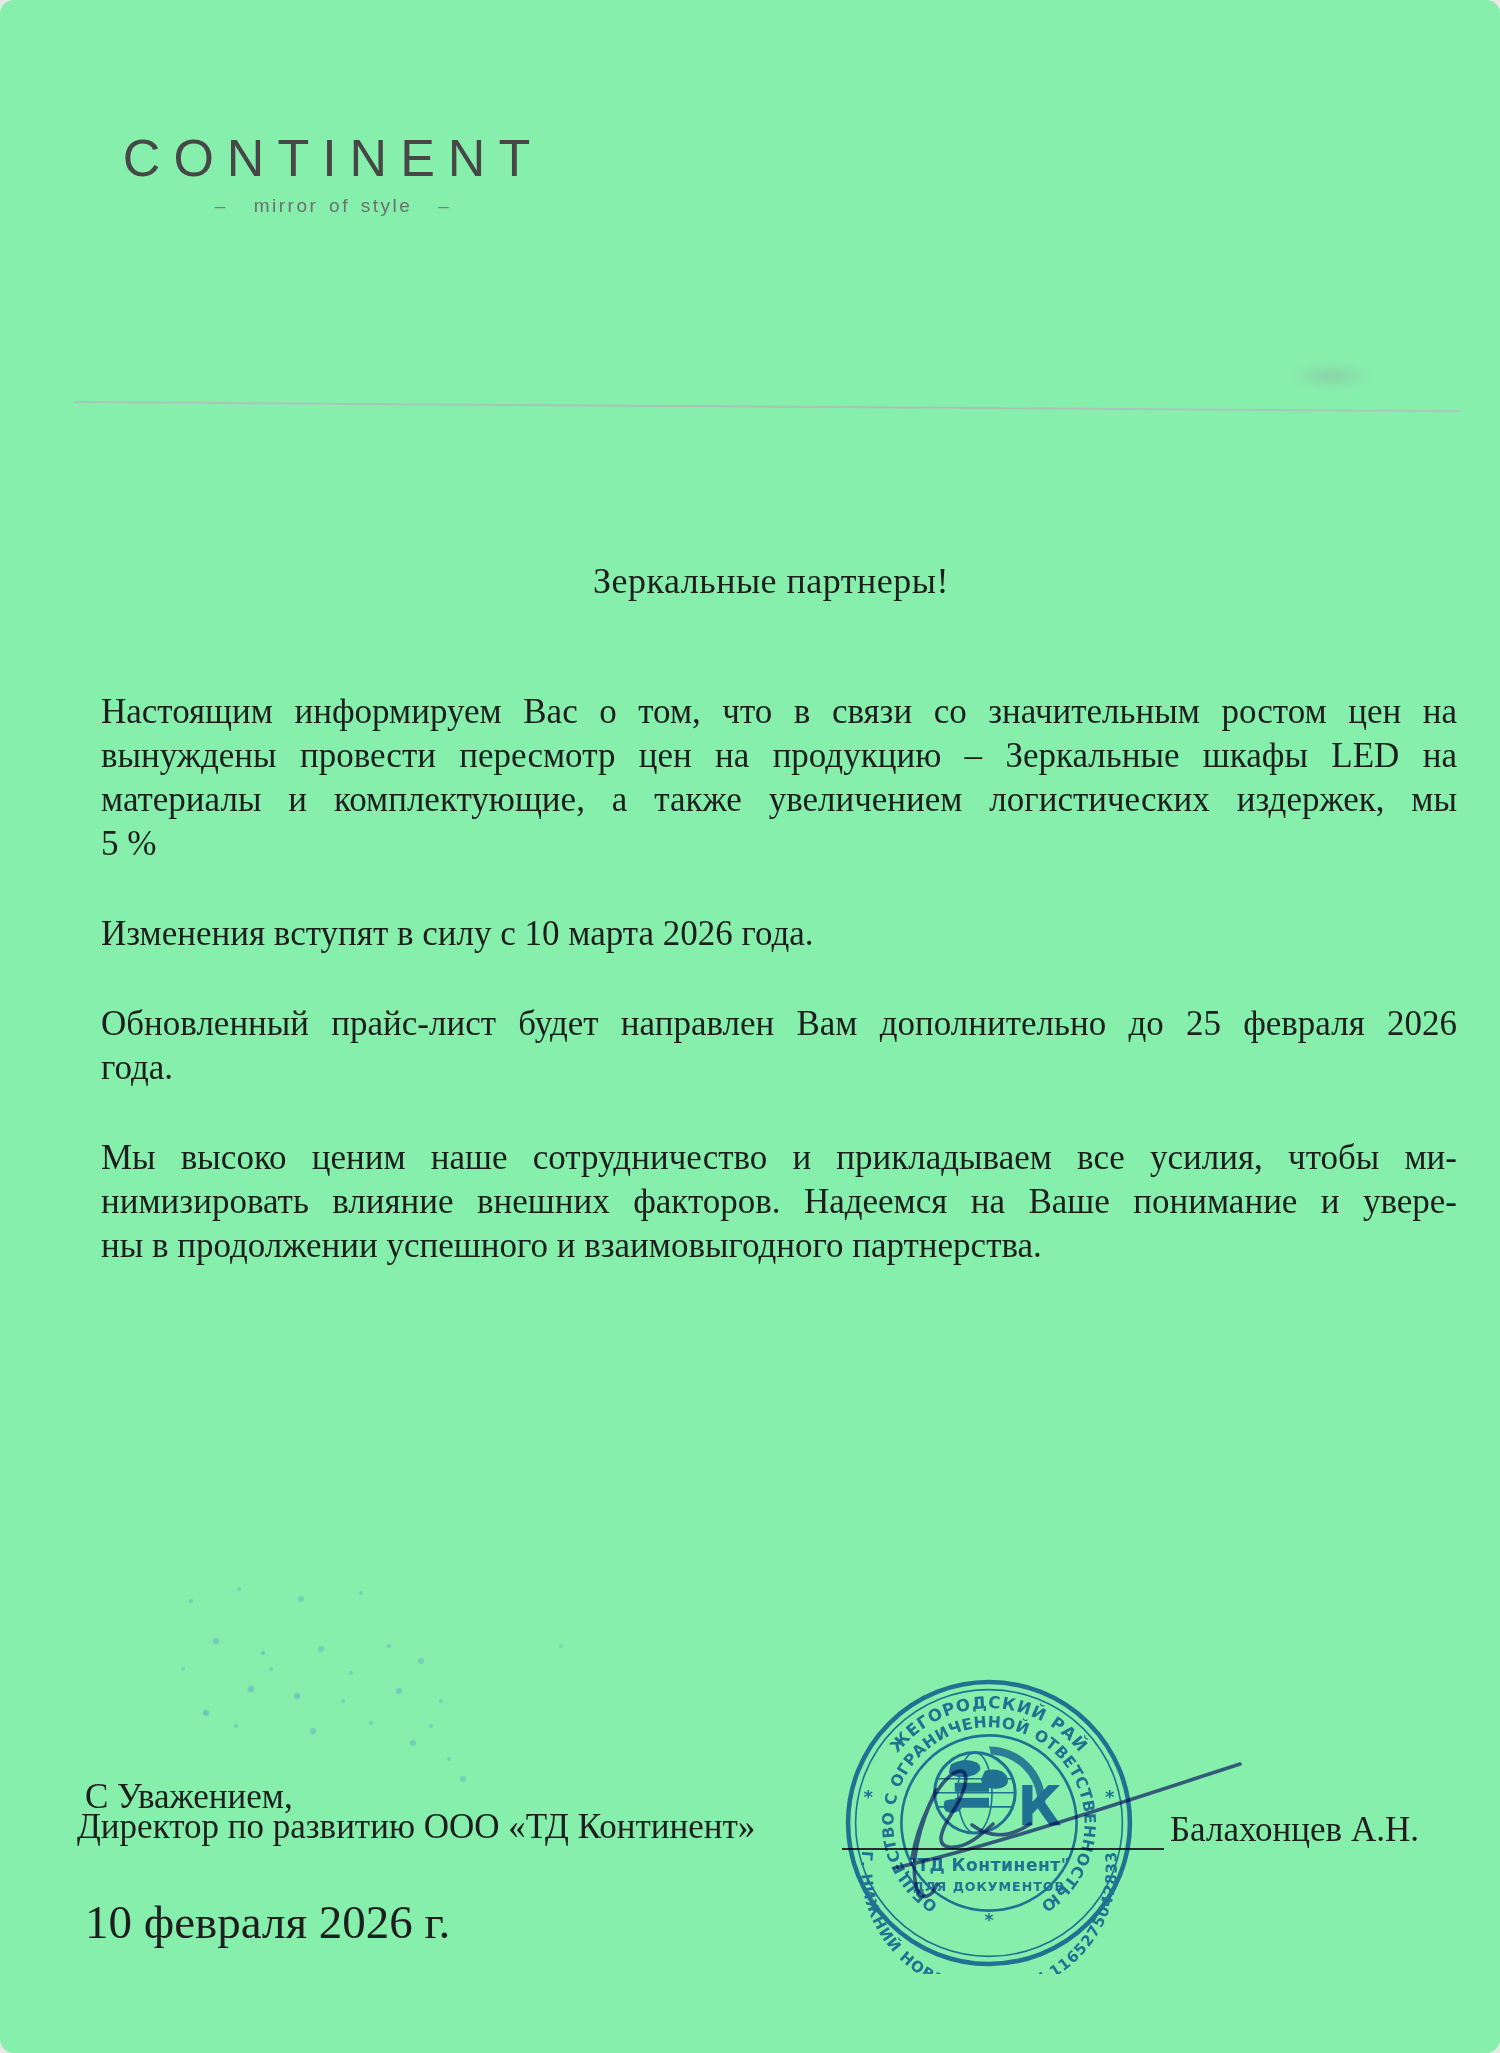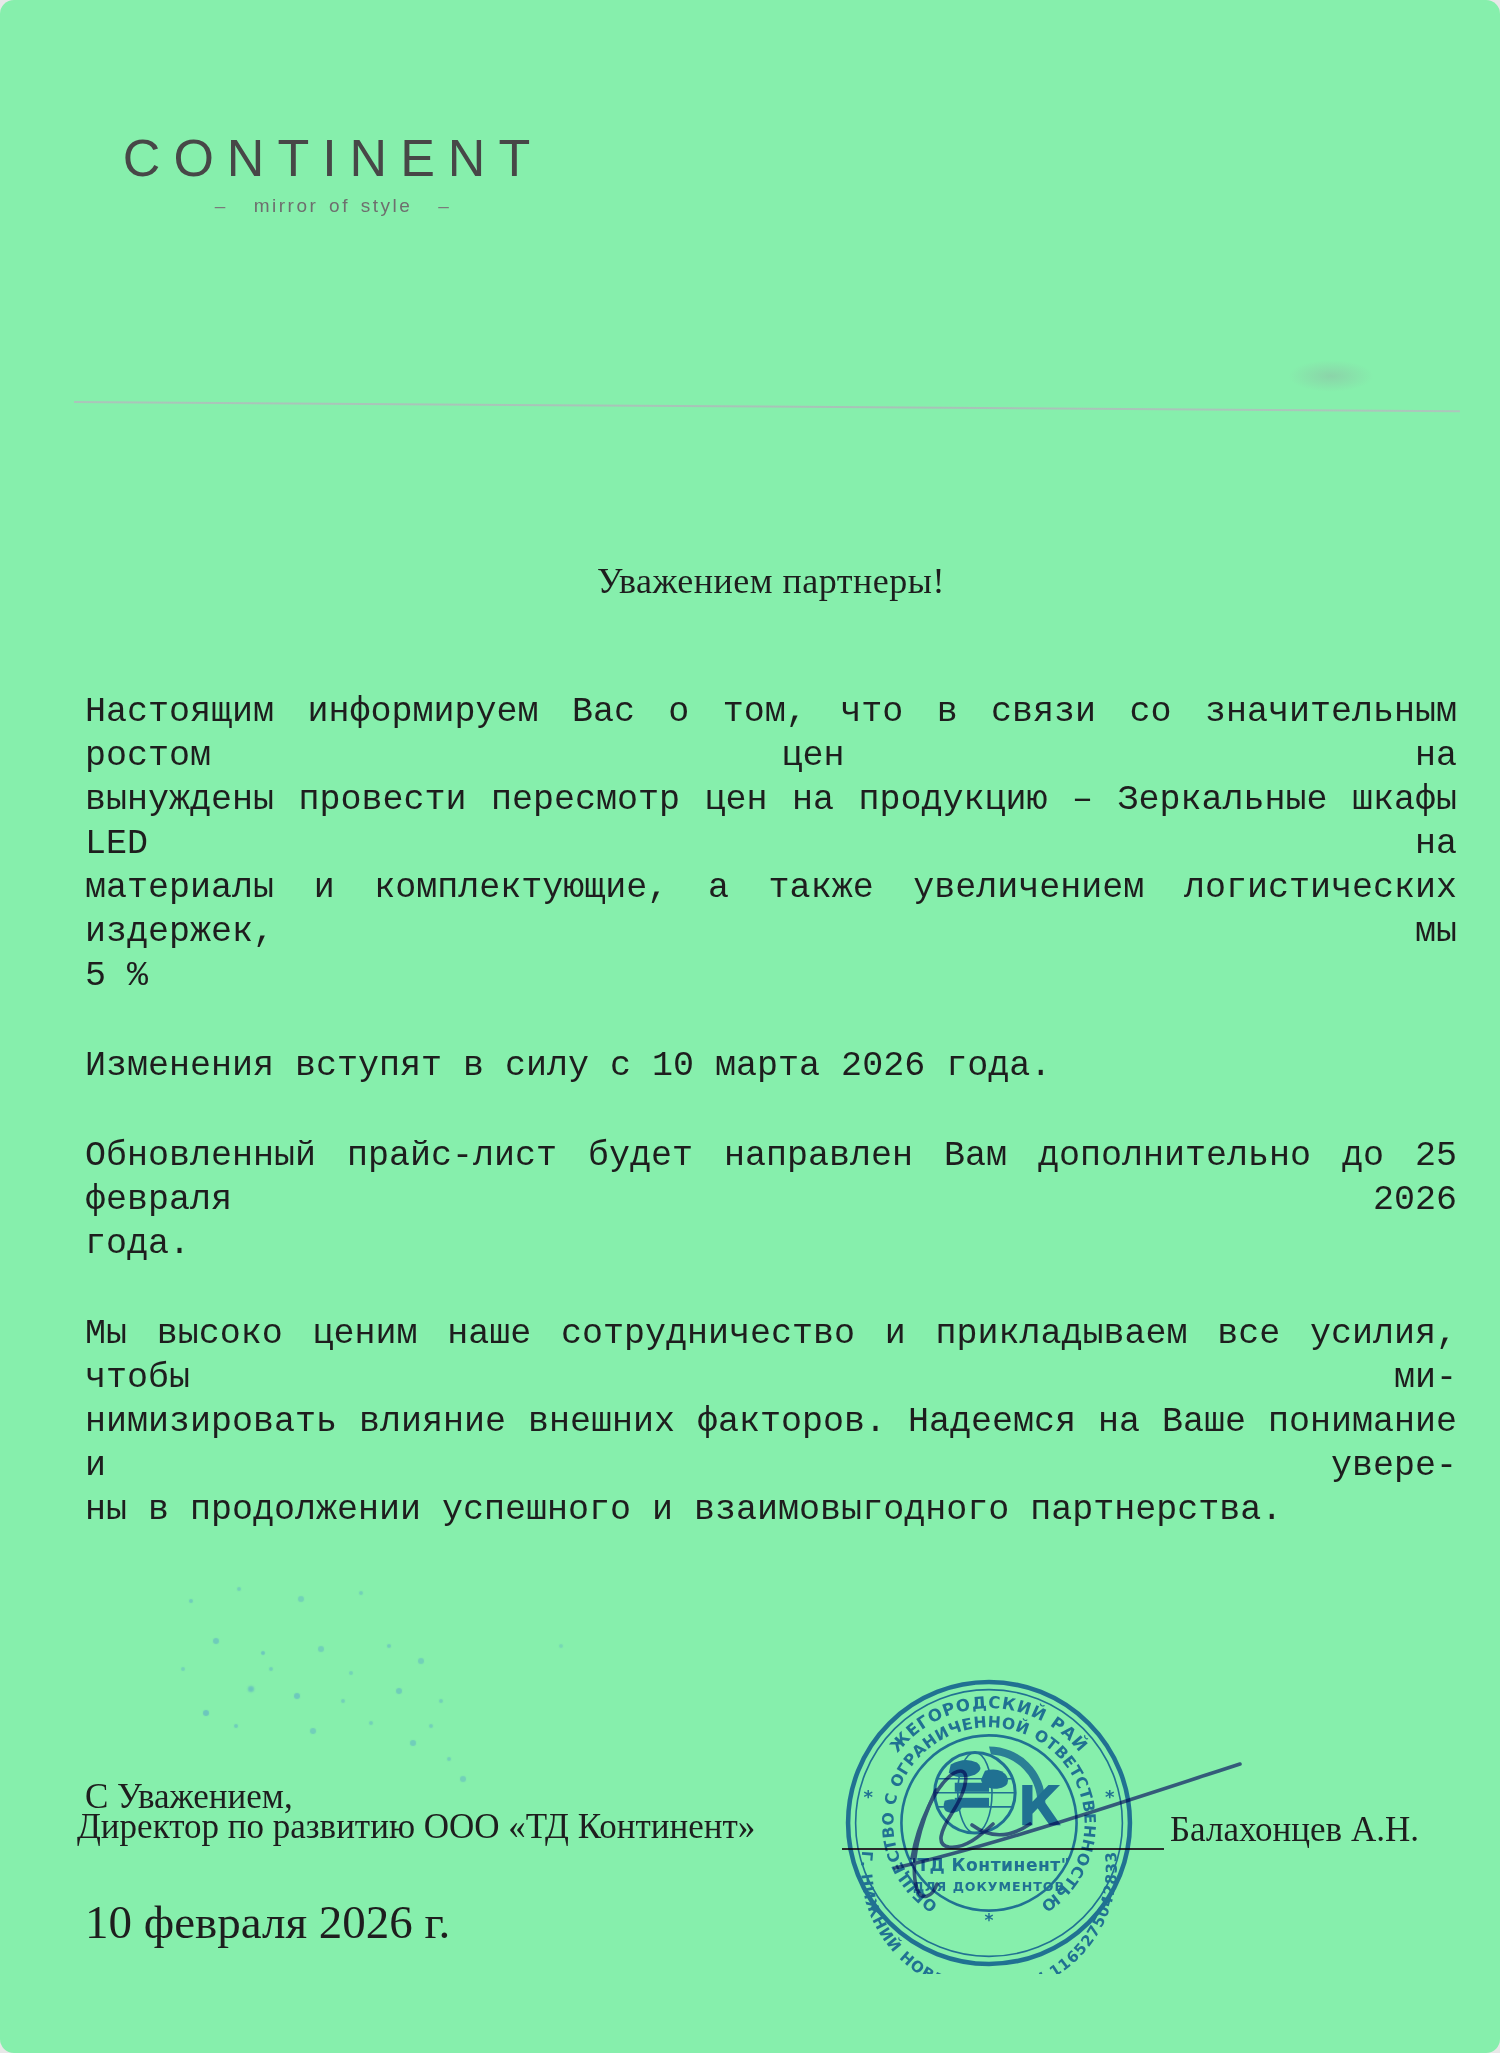--- a/index.html
+++ b/index.html
@@ -31,21 +31,21 @@
   .smudge{
     position:absolute; left:1288px; top:360px; width:86px; height:32px;
     background:radial-gradient(ellipse at center, rgba(150,150,162,.30), rgba(150,150,162,0) 70%);
   }
   
   .heading{
     position:absolute; left:85px; top:560px; width:1372px;
     font-size:36px; text-align:center; letter-spacing:.5px;
   }
   .bodycol{position:absolute; left:85px; top:690px; width:1372px; font-size:35px; line-height:44px;}
-  .para{margin:0 0 0 0;font-family:Liberation Mono, monospace;}
+  .para{margin:0 0 0 16px;}
   .para + .para{margin-top:46px;}
   .line{text-align:justify; text-align-last:justify;}
   .line.last{text-align:left; text-align-last:auto;}
   
   .closing{position:absolute; left:85px; top:1757px; font-size:35px;margin-top:20px;}
   .sigtitle{position:absolute; left:77px; top:1807px; font-size:35px; white-space:nowrap;}
   .sigline{position:absolute; left:842px; top:1848px; width:322px; height:2px; background:#2b2b2b;}
   .signame{position:absolute; left:1170px; top:1810px; font-size:35px; white-space:nowrap;}
   .datetext{position:absolute; left:85px; top:1895px; font-size:47px;}
   
@@ -82,21 +82,21 @@
     <div class="tagline">
       <span class="dash">–</span>
       <span>mirror of style</span>
       <span class="dash">–</span>
     </div>
   </div>
 
   <div class="separator"></div>
   <div class="smudge"></div>
 
-  <div class="heading">Уважением партнеры!</div>
+  <div class="heading">Зеркальные партнеры!</div>
 
   <div class="bodycol">
     <div class="para">
       <div class="line">Настоящим информируем Вас о том, что в связи со значительным ростом цен на</div>
       <div class="line">вынуждены провести пересмотр цен на продукцию – Зеркальные шкафы LED на</div>
       <div class="line">материалы и комплектующие, а также увеличением логистических издержек, мы</div>
       <div class="line last">5 %</div>
     </div>
     <div class="para">
       <div class="line last">Изменения вступят в силу с 10 марта 2026 года.</div>

